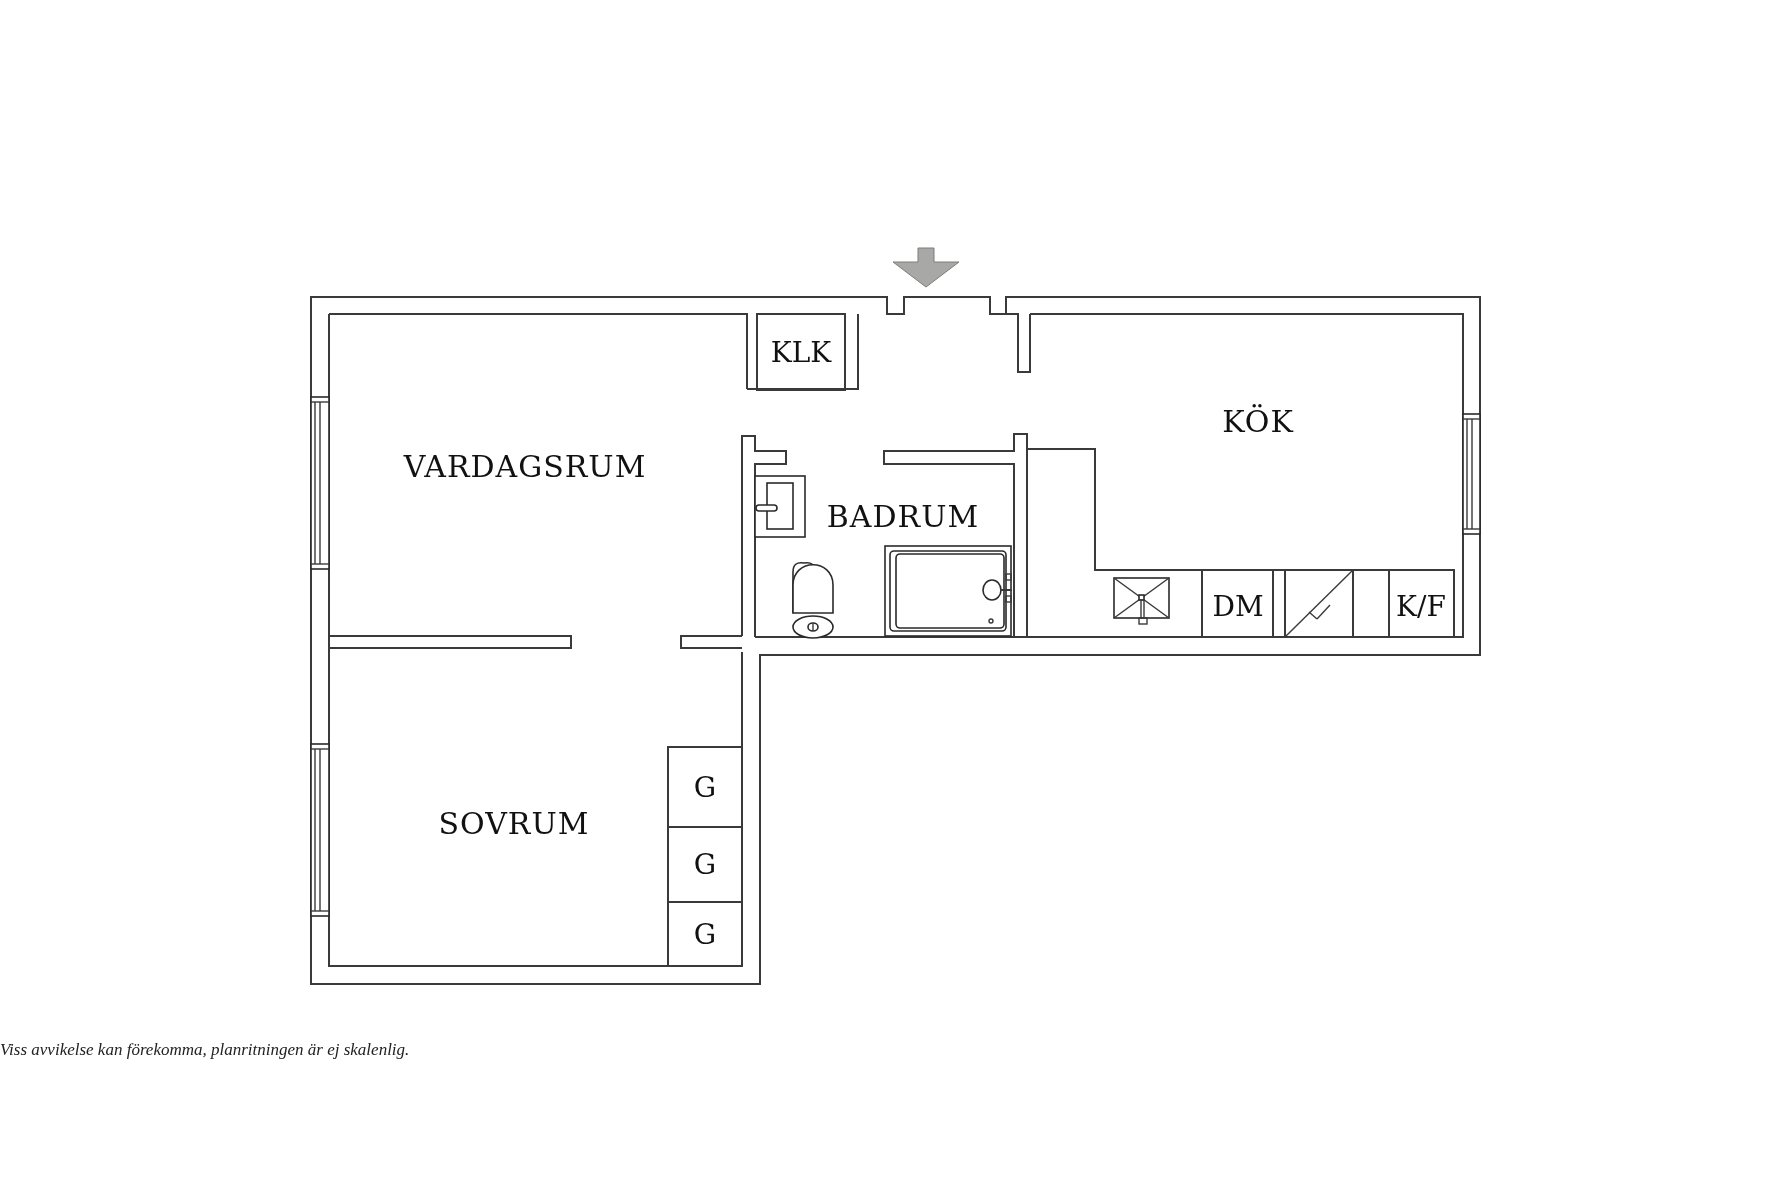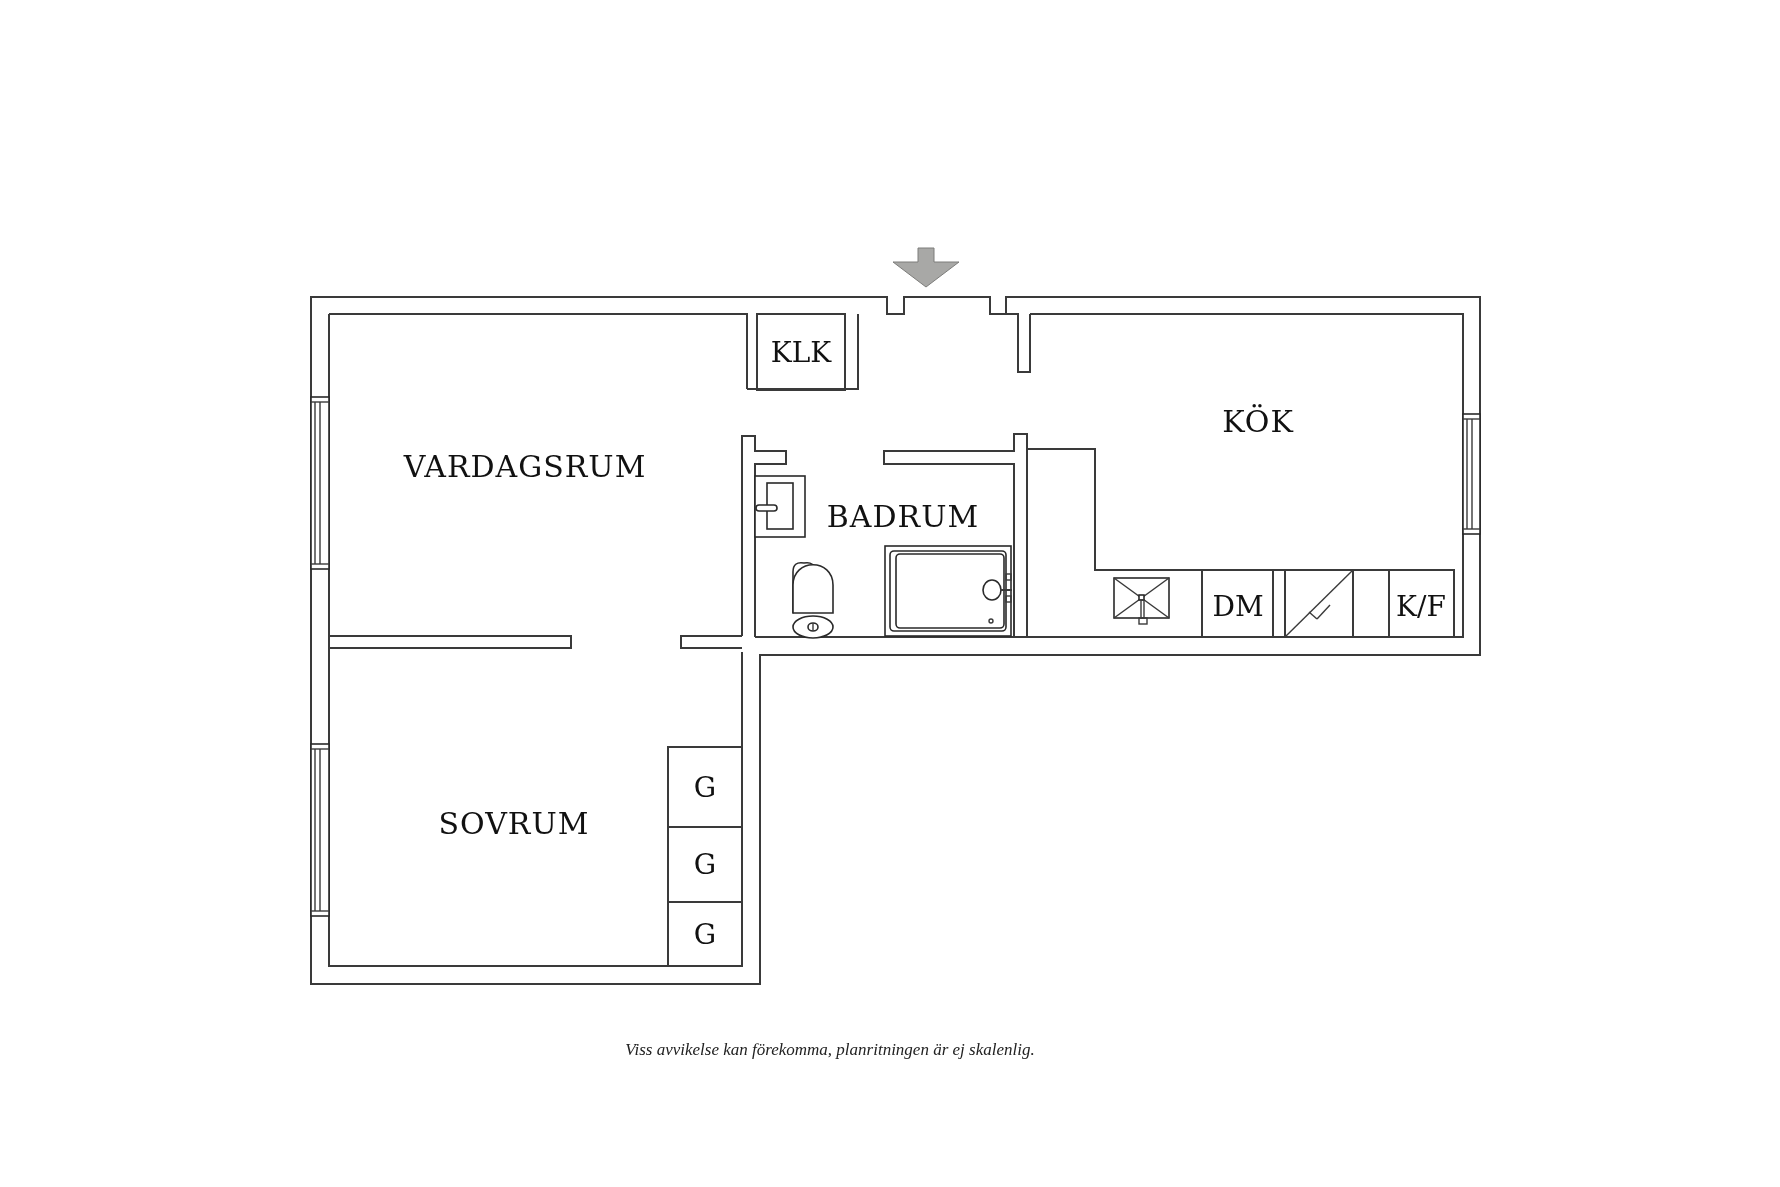--- a/index.html
+++ b/index.html
@@ -3,21 +3,21 @@
 <meta charset="utf-8">
 <style>
   html, body { margin: 0; padding: 0; background: #ffffff; }
   body { width: 1780px; height: 1187px; position: relative; overflow: hidden; }
   #plan { position: absolute; left: 0; top: 0; width: 1780px; height: 1187px; }
   .line { fill: none; stroke: #3a3a3a; stroke-width: 2; }
   .thin { fill: none; stroke: #3a3a3a; stroke-width: 1.4; }
   .fix  { fill: #ffffff; stroke: #2a2a2a; stroke-width: 1.6; }
   .room-label { font-family: "DejaVu Serif", "Liberation Serif", serif; fill: #111111; font-size: 30px; letter-spacing: 1px; }
   .small-label { font-family: "DejaVu Serif", "Liberation Serif", serif; fill: #111111; font-size: 28px; }
-  .caption { position: absolute; left: 0; width: 1660px; top: 1040px; text-align: center;
+  .caption { position: absolute; left: 0; width: 1660px; top: 1040px; text-align: left;
     font-family: "Liberation Serif", "DejaVu Serif", serif; font-style: italic; font-size: 17px; color: #222222; }
 </style>
 </head>
 <body>
 
 <svg id="plan" viewBox="0 0 1780 1187" xmlns="http://www.w3.org/2000/svg">
 
   <g>
     <polygon points="918,248 934,248 934,262 959,262 926,287 893,262 918,262" fill="#a8a8a6" stroke="#7d7d7b" stroke-width="1"></polygon>
   </g>

